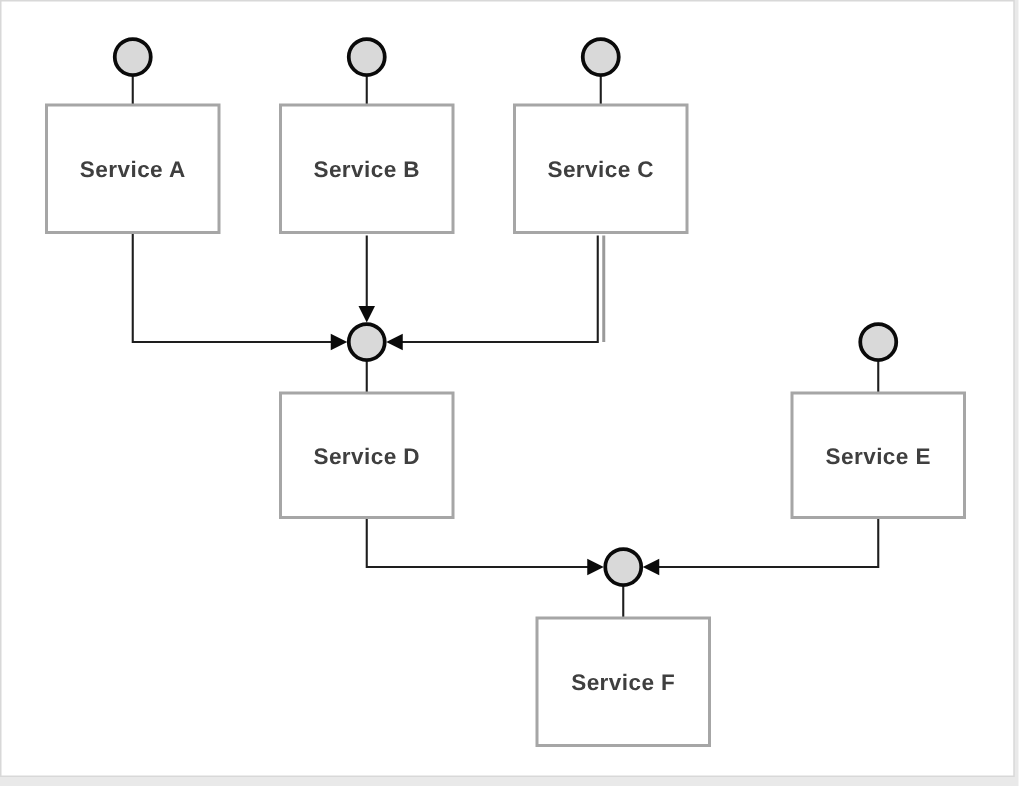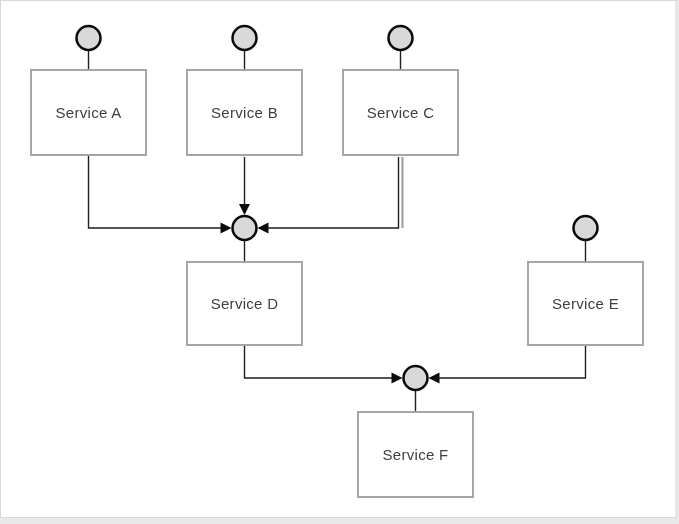--- a/index.html
+++ b/index.html
@@ -2,21 +2,21 @@
 <html><head>
 <meta charset="utf-8">
 <style>
   html, body { margin: 0; padding: 0; }
   body {
     width: 679px; height: 524px;
     background: #e9e9e9;
     font-family: "Liberation Sans", sans-serif;
     overflow: hidden;
   }
-  .page { position: relative; width: 679px; height: 524px; }
+  .page { position: relative; width: 679px; height: 524px; font-weight: bold; }
   svg { display: block; }
   .node-box {
     fill: #ffffff;
     stroke: #a6a6a6;
     stroke-width: 2;
   }
   .node-label {
     font-family: "Liberation Sans", sans-serif;
     font-size: 15px;
     fill: #3f3f3f;

